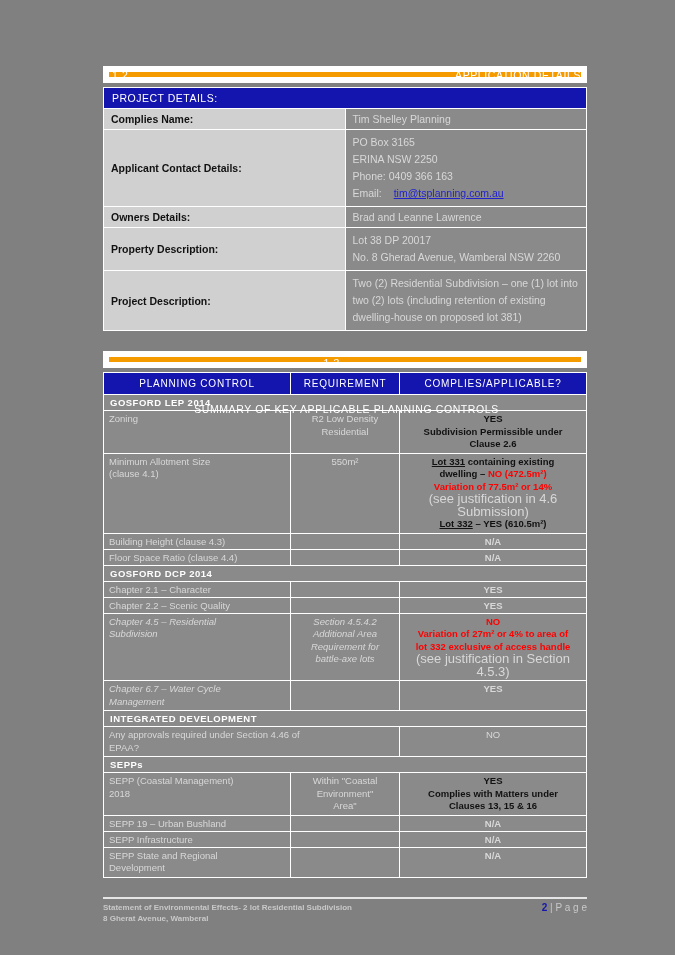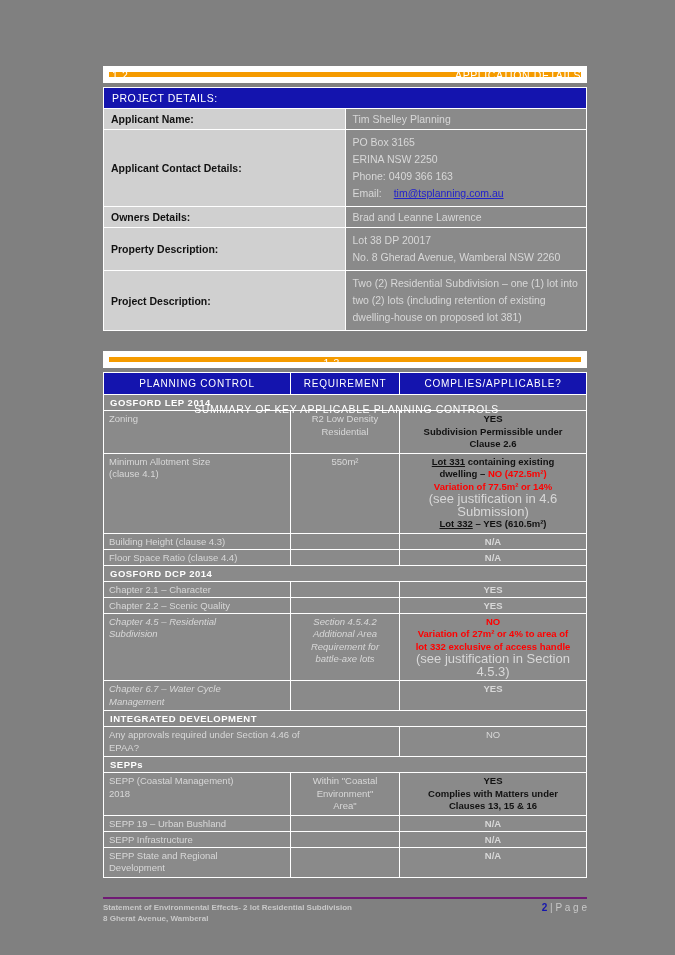--- a/index.html
+++ b/index.html
@@ -130,21 +130,21 @@
   .uline { text-decoration: underline; }
   .ital { font-style: italic; }
   .ln { line-height: 12.5px; }
 
   
   .footer {
     position: absolute;
     left: 103px;
     top: 897px;
     width: 484px;
-    border-top: 2px solid #701a75;
+    border-top: 2px solid #e5e5e5;
     padding-top: 3px;
     display: flex;
     justify-content: space-between;
     align-items: flex-start;
   }
   .footer .ftext {
     font-size: 8px;
     color: #c8c8c8;
     font-weight: bold;
     line-height: 11px;
@@ -171,21 +171,21 @@
       <span class="num">1.2</span>
       <span class="ttl">APPLICATION DETAILS</span>
     </div>
 
     <table class="tbl-project">
       <tbody>
           <tr class="bluebar-row">
         <td colspan="2">PROJECT DETAILS:</td>
       </tr>
       <tr>
-        <td class="lbl">Applicant Name:</td>
+        <td class="lbl">Complies Name:</td>
         <td>Tim Shelley Planning</td>
       </tr>
       <tr>
         <td class="lbl">Applicant Contact Details:</td>
         <td>
           <div class="contact-line">PO Box 3165</div>
           <div class="contact-line">ERINA NSW 2250</div>
           <div class="contact-line">Phone: 0409 366 163</div>
           <div class="contact-line">
             <span>Email:</span><a class="maillink" href="#">tim@tsplanning.com.au</a>

